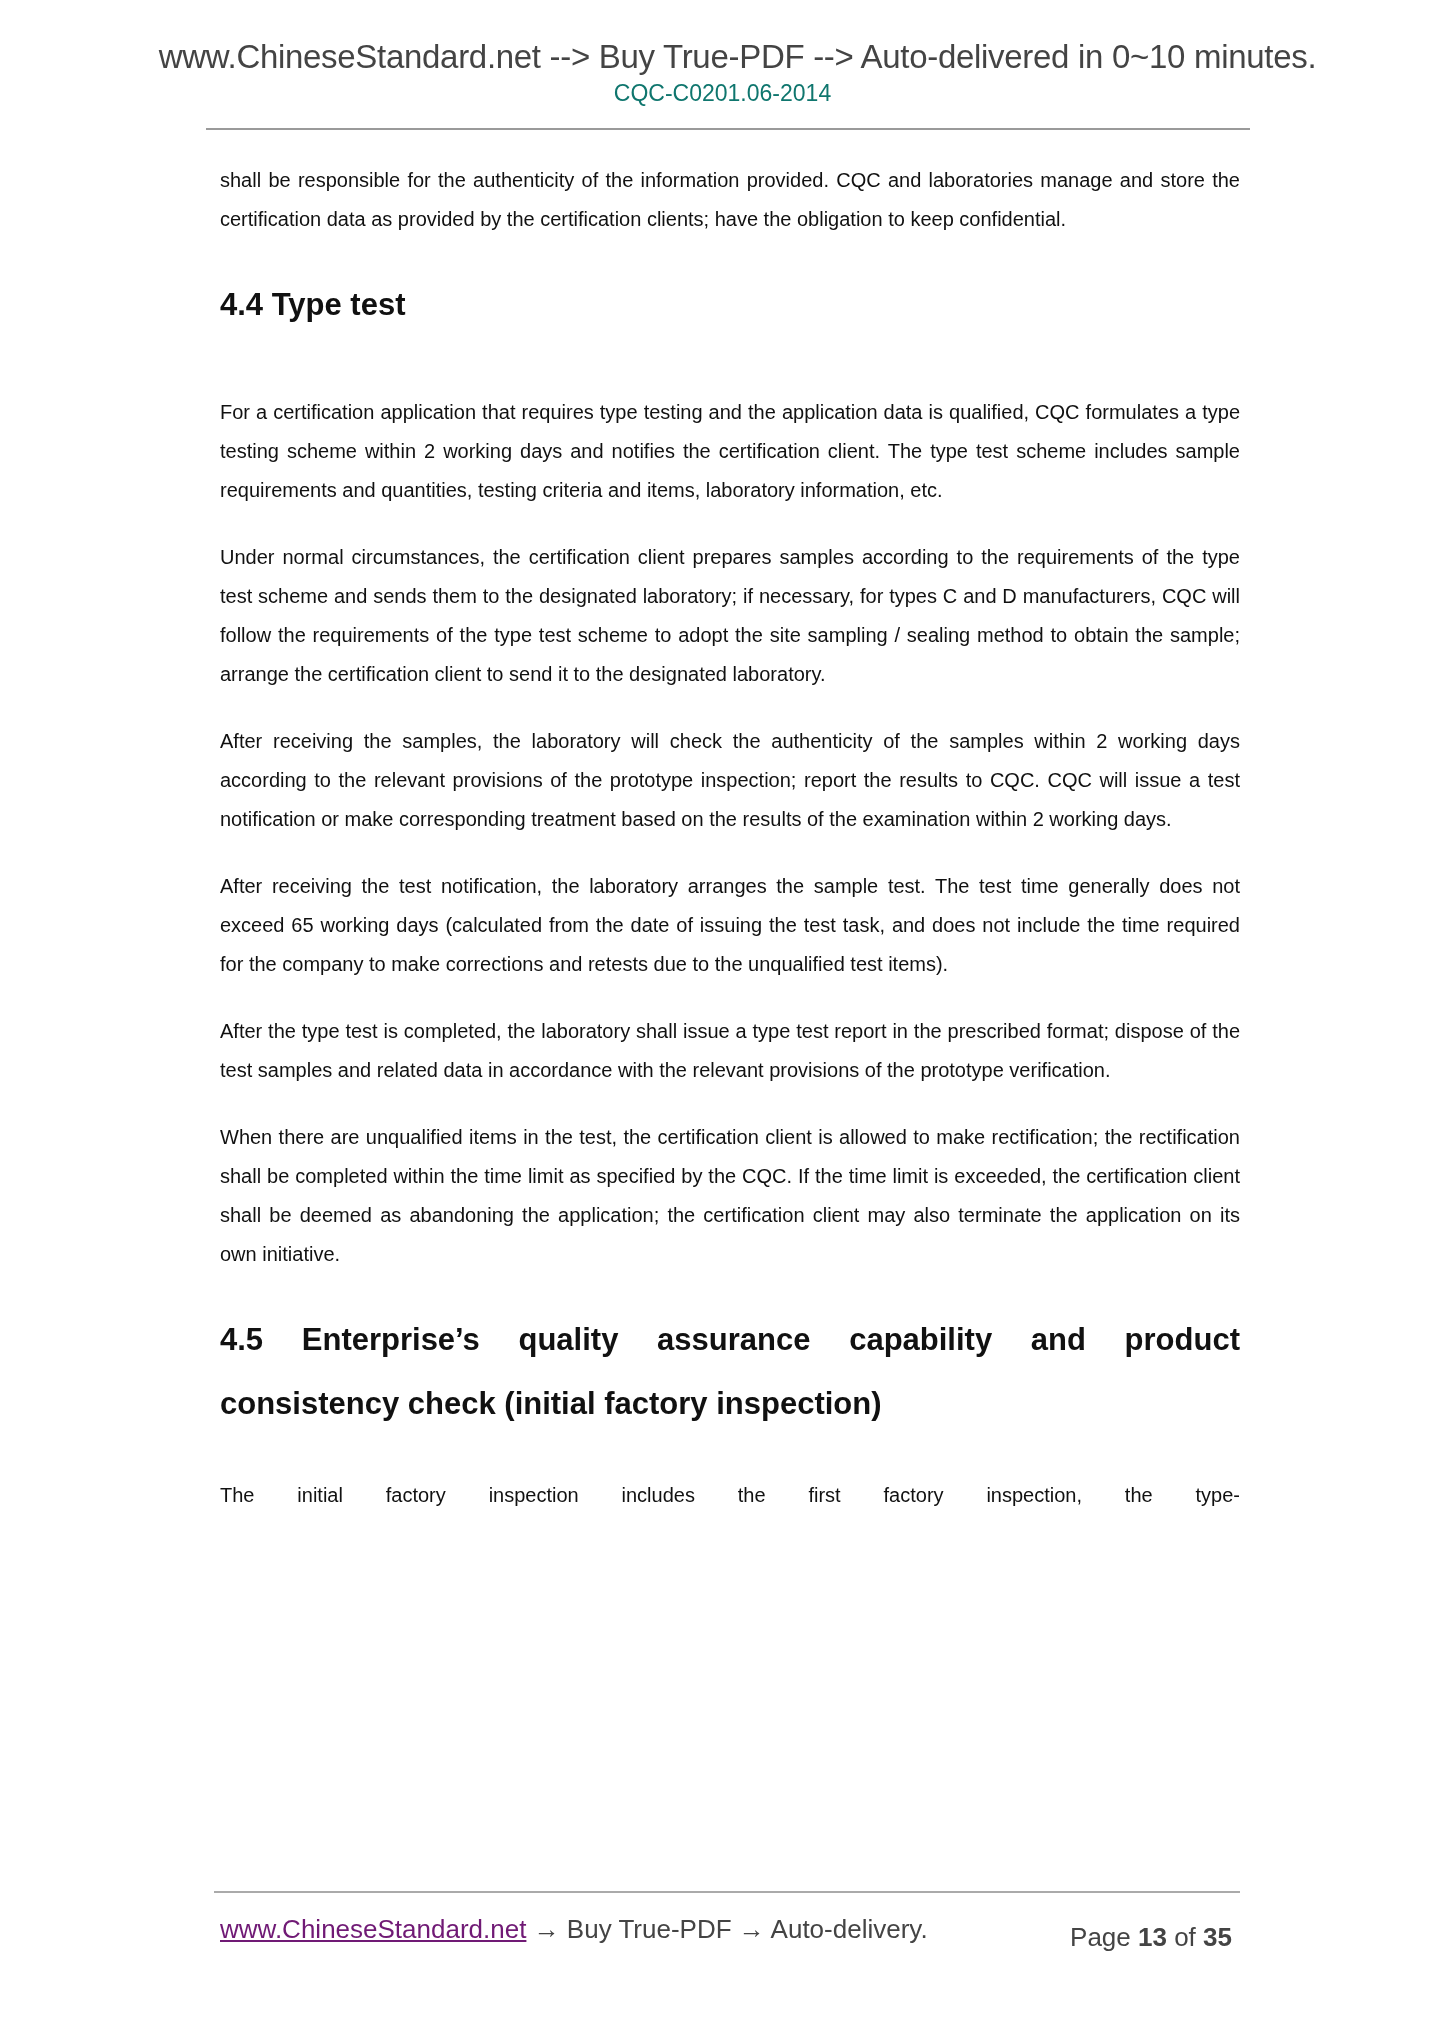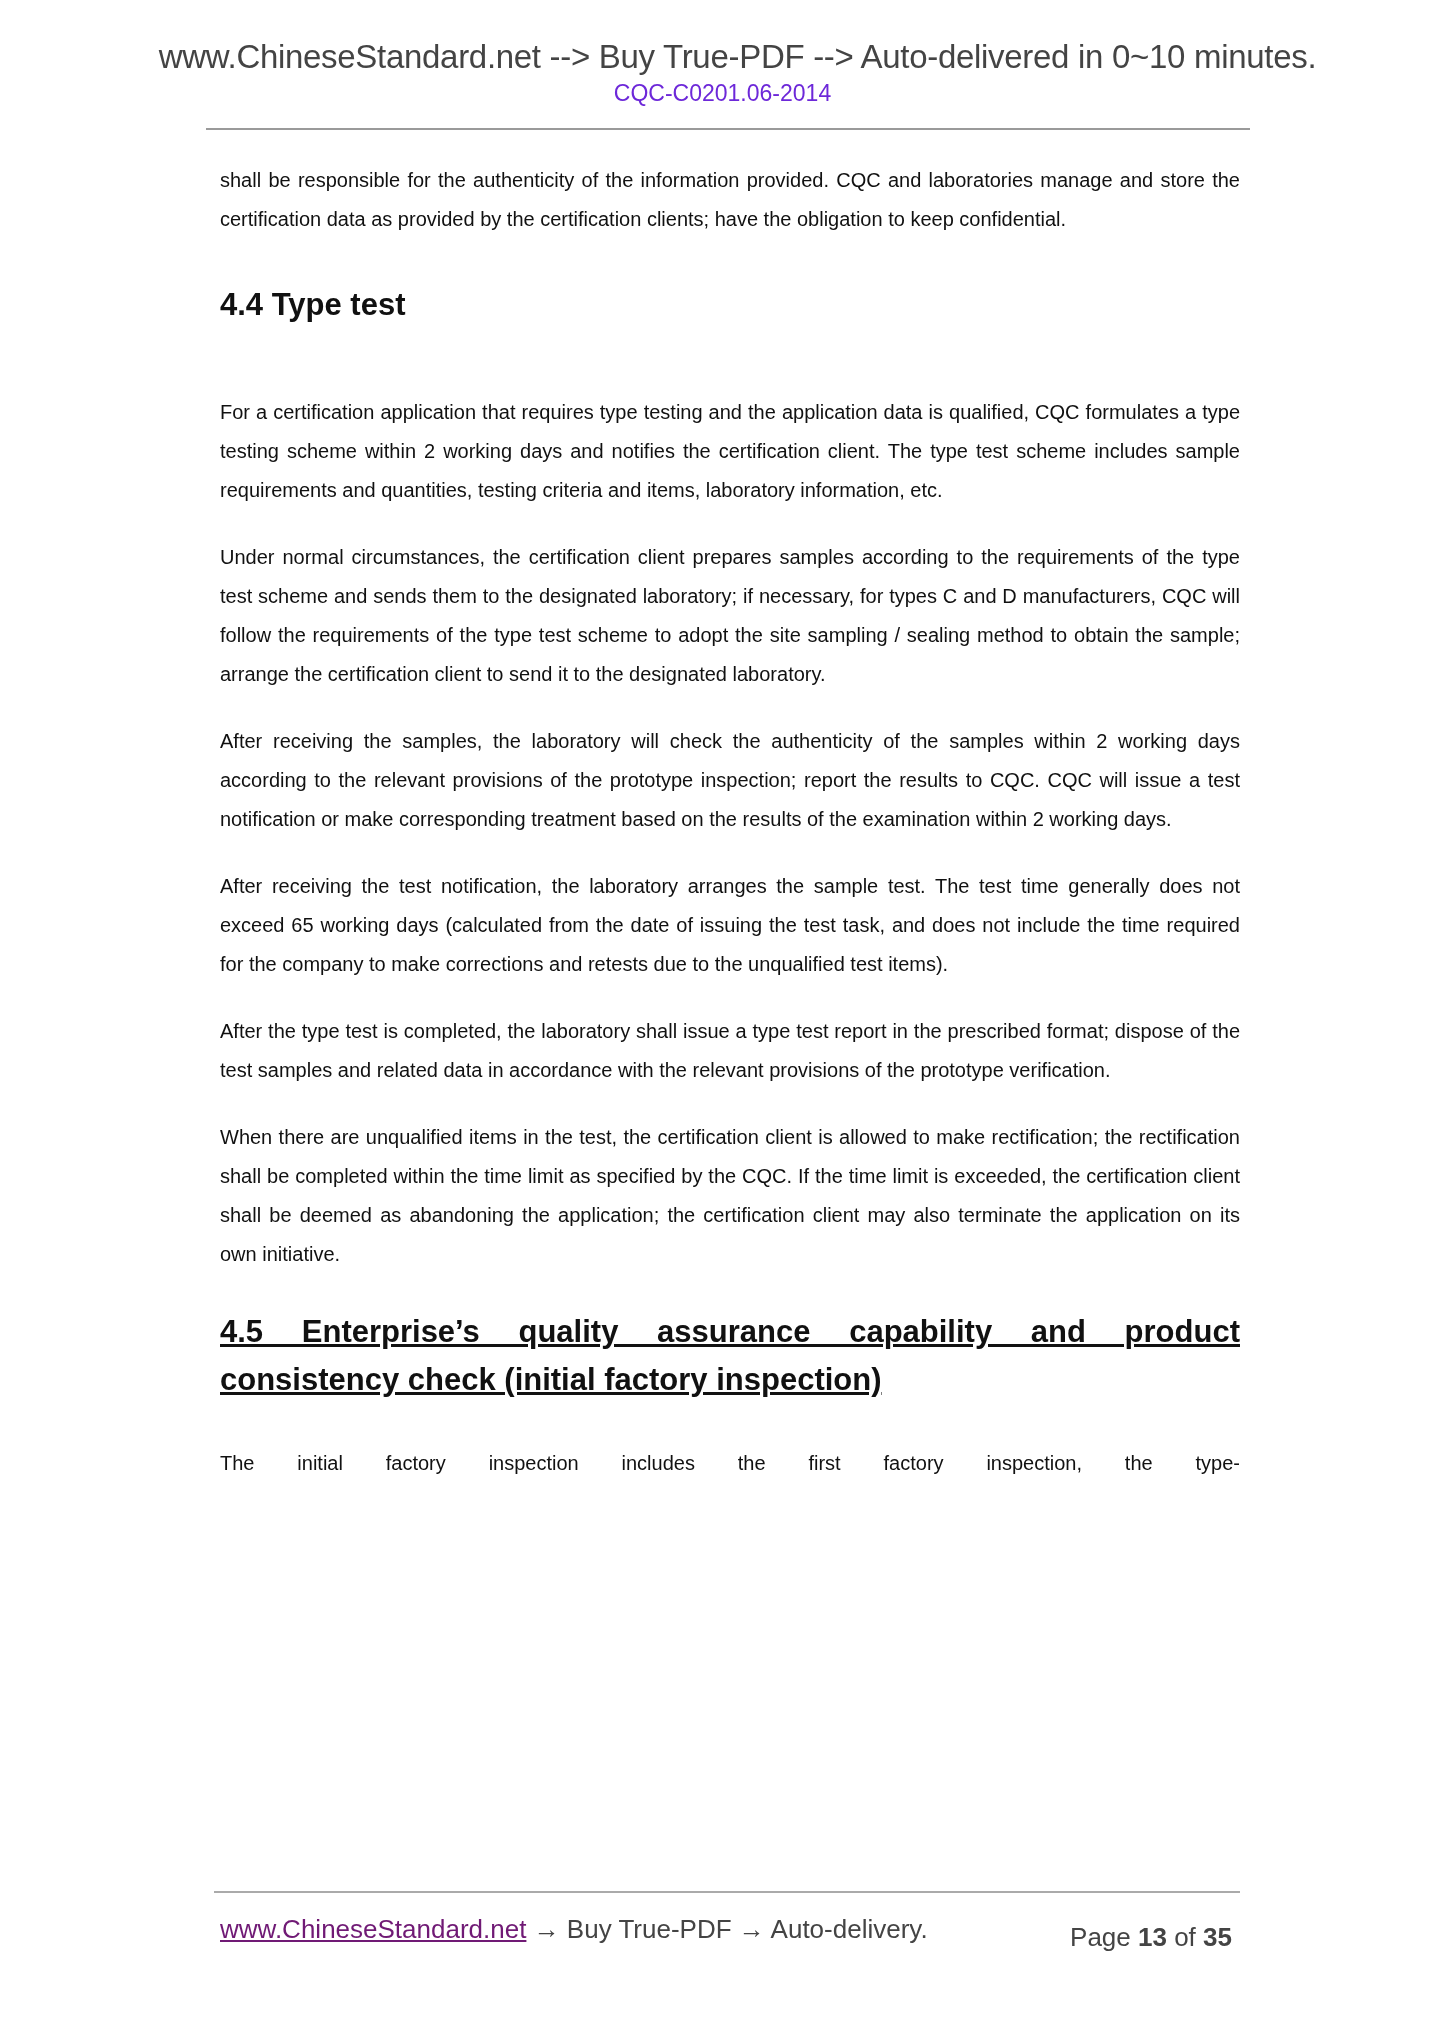--- a/index.html
+++ b/index.html
@@ -1,27 +1,27 @@
 <!DOCTYPE html>
 <html><head>
 <meta charset="utf-8">
 <style>
   html, body { margin: 0; padding: 0; background: #ffffff; }
   body { width: 1445px; height: 2044px; position: relative; overflow: hidden;
          font-family: "Liberation Sans", sans-serif; color: #111; }
   .hdr1 { position: absolute; top: 38px; left: 0; width: 1445px; text-align: center;
           font-size: 33px; color: #444; letter-spacing: -0.3px; padding-left: 15px; }
   .hdr2 { position: absolute; top: 80px; left: 0; width: 1445px; text-align: center;
-          font-size: 23px; color: #6d28d9; }
+          font-size: 23px; color: #0f766e; }
   .rule-top { position: absolute; top: 128px; left: 206px; width: 1044px; height: 2px; background: #9a9a9a; }
   .content { position: absolute; top: 161px; left: 220px; width: 1020px; }
   p { margin: 0 0 28px 0; font-size: 20px; line-height: 39px; text-align: justify; }
   h2 { margin: 0; font-weight: bold; font-size: 31px; }
   .h44 { margin-top: 48px; margin-bottom: 70px; }
-  .h45 { margin-top: 34px; margin-bottom: 40px; line-height: 48px; text-align: justify; text-decoration: underline; }
+  .h45 { margin-top: 34px; margin-bottom: 40px; line-height: 64px; text-align: justify; }
   .rule-bot { position: absolute; top: 1891px; left: 214px; width: 1026px; height: 2px; background: #aaa; }
   .footer { position: absolute; top: 1914px; left: 220px; width: 1012px; font-size: 26px; color: #444; }
   .footer .link { text-decoration: underline; color: #701a75; }
   .footer .page { position: absolute; right: 0; top: 8px; }
   .footer b { font-weight: bold; }
 </style>
 </head>
 <body>
 
 <div class="hdr1">www.ChineseStandard.net --&gt; Buy True-PDF --&gt; Auto-delivered in 0~10 minutes.</div>

